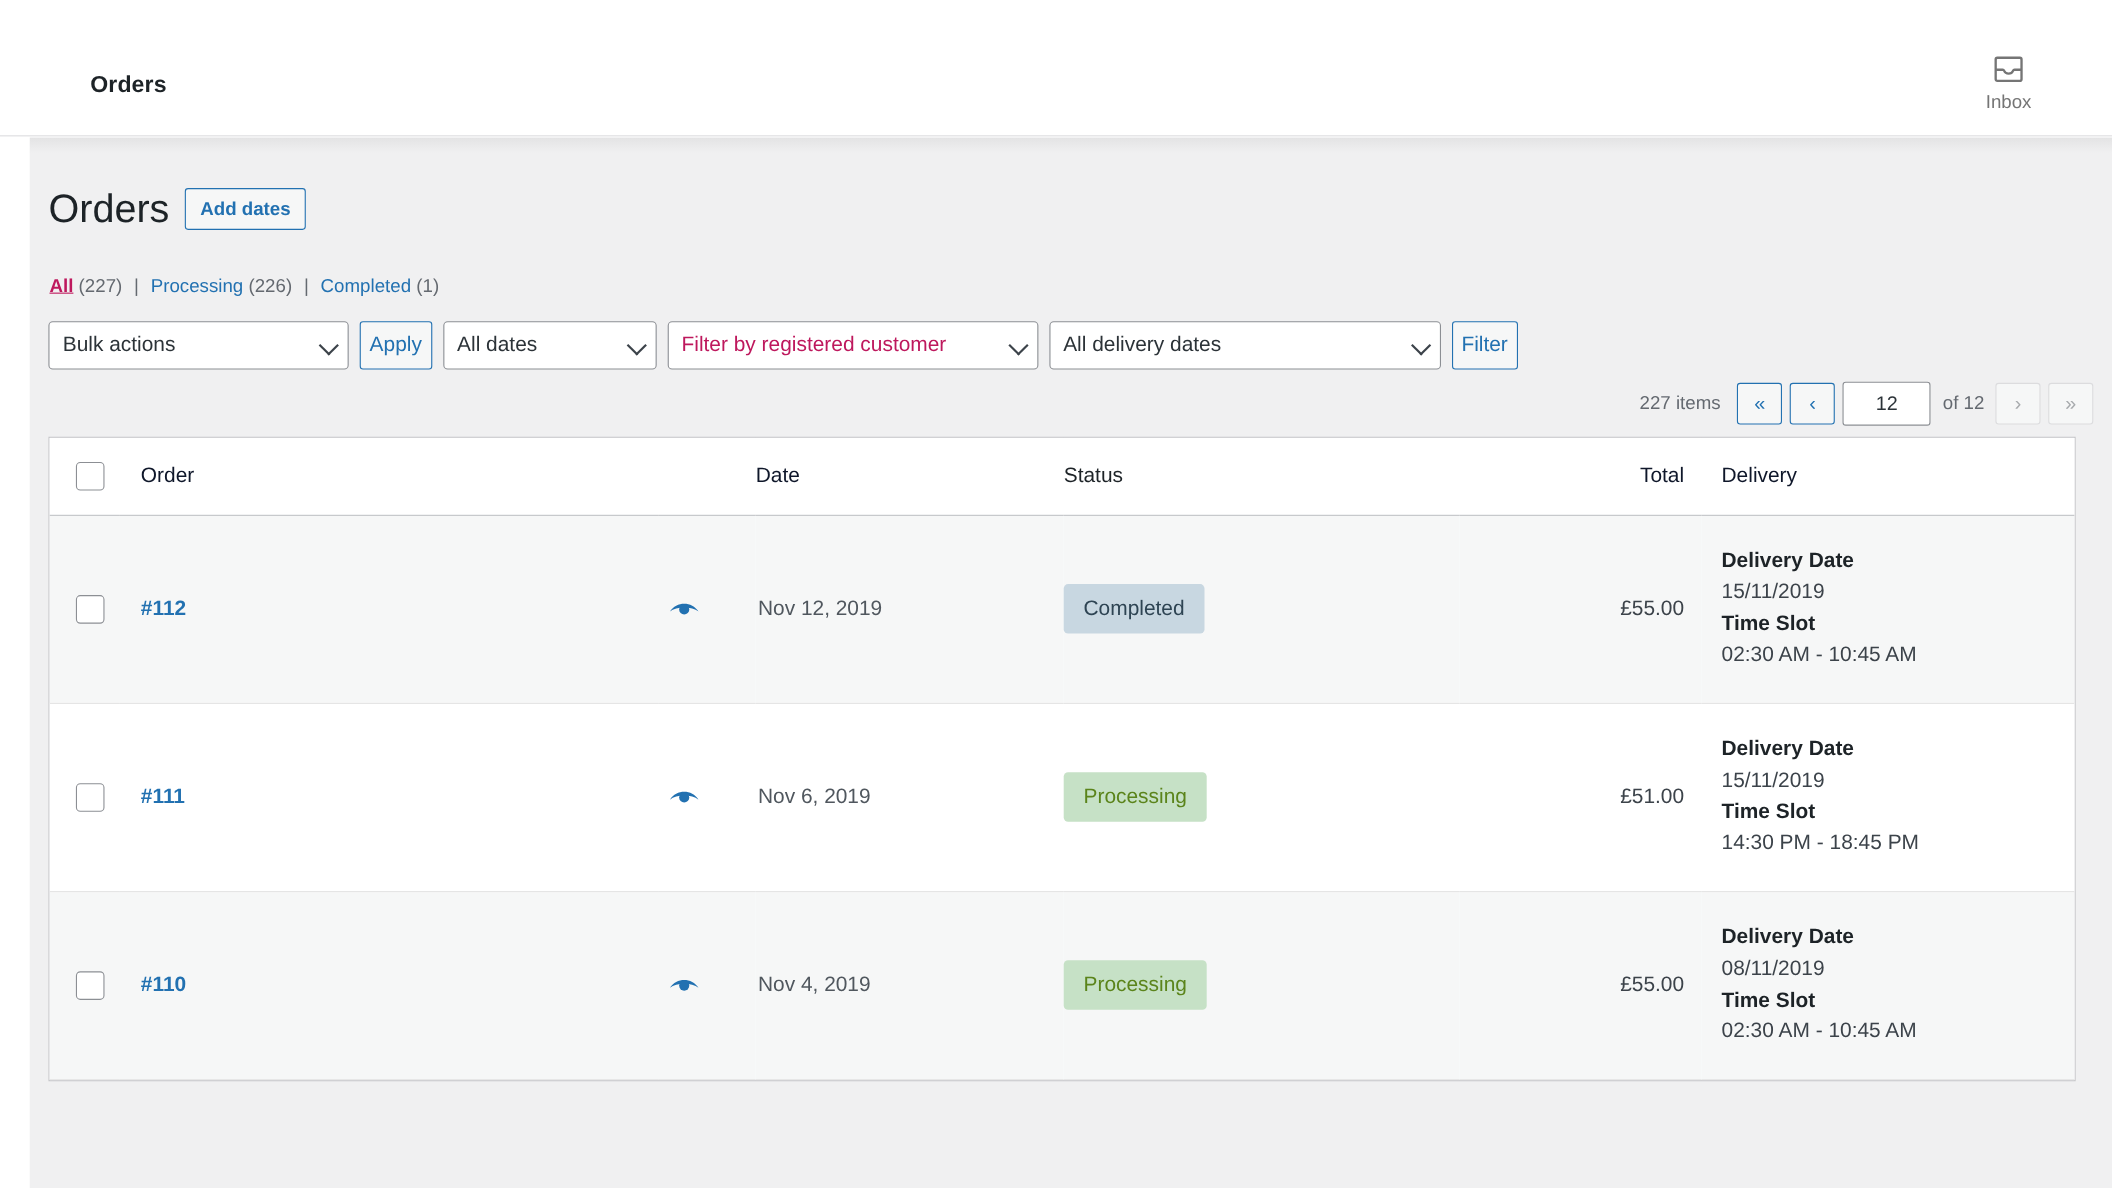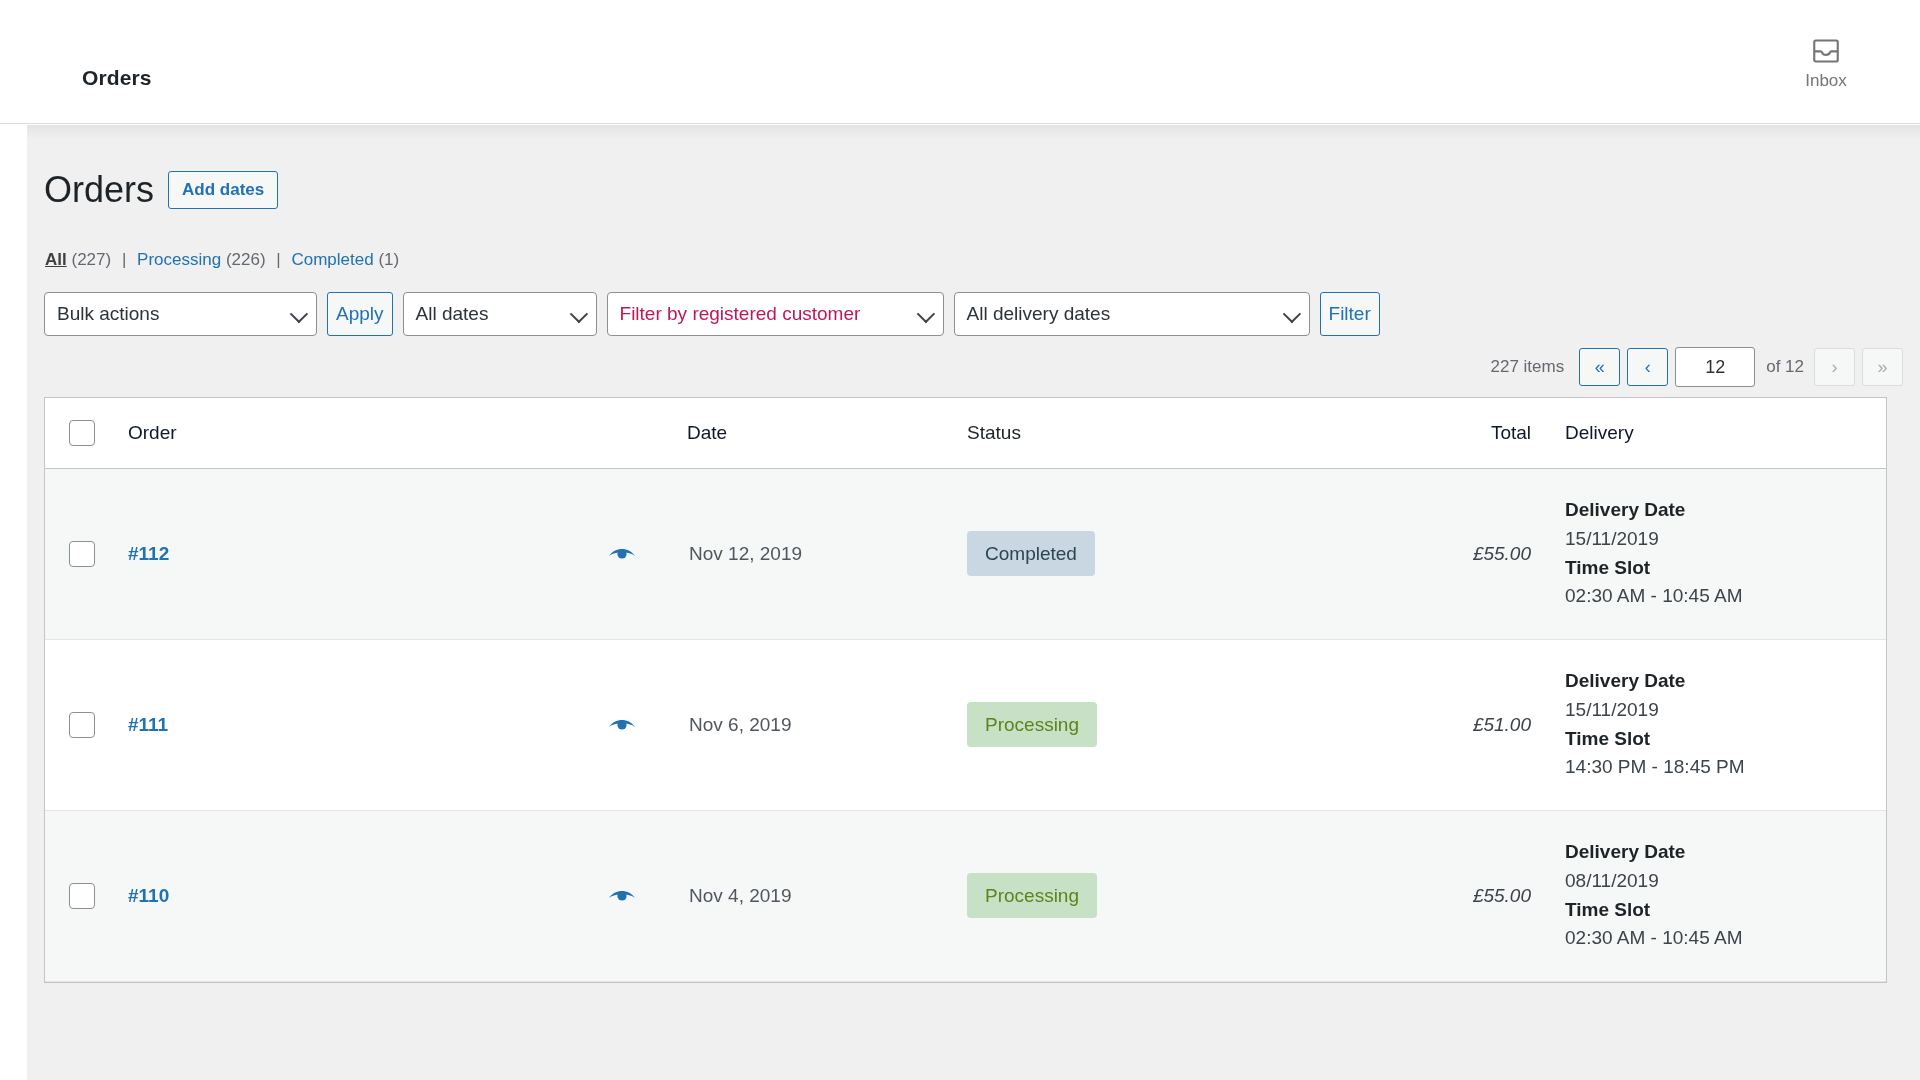--- a/index.html
+++ b/index.html
@@ -15,21 +15,21 @@
     position: absolute; left: 0; top: 0; width: 1920px; height: 124px;
     background: #ffffff;
     border-bottom: 1px solid #dcdcde;
   }
   .topbar-title {
     position: absolute; left: 82px; top: 66px;
     font-size: 21px; font-weight: bold; color: #1d2327;
     letter-spacing: .1px;
   }
   .inbox-btn {
-    position: absolute; right: 48px; top: 36px;
+    position: absolute; right: 48px; top: 48px;
     width: 92px; text-align: center;
     cursor: pointer;
   }
   .inbox-icon { display: block; margin: 0 auto 6px auto; width: 30px; height: 30px; }
   .inbox-label { font-size: 17px; color: #757575; line-height: 1; }
 
   
   .content {
     position: absolute; left: 27px; top: 125px;
     width: 1893px; height: 955px;
@@ -53,21 +53,21 @@
     padding: 9px 13px 10px 13px; line-height: 1;
     font-family: inherit; cursor: pointer;
   }
 
   
   .status-links {
     position: absolute; left: 18px; top: 125px;
     font-size: 17px; color: #646970; white-space: nowrap;
   }
   .status-links a { color: #2271b1; text-decoration: none; cursor: pointer; }
-  .status-links .cur { color: #404040; font-weight: bold; text-decoration: underline; }
+  .status-links .cur { color: #be185d; font-weight: bold; text-decoration: underline; }
   .status-links .sep { color: #646970; margin: 0 6px; }
   .status-links .count { color: #646970; }
 
   
   .search-wrap {
     position: absolute; right: 17px; top: 108px;
     display: flex; align-items: stretch; gap: 8px;
   }
   .search-input {
     width: 288px; height: 42px;
@@ -181,21 +181,21 @@
   }
   .eye-icon { display: block; margin-left: 8px; }
   .date-txt { color: #50575e; padding-left: 2px; }
   .badge {
     display: inline-block; border-radius: 4px;
     font-size: 19px; line-height: 1;
     padding: 13px 18px; white-space: nowrap;
   }
   .badge-completed { background: #c8d7e1; color: #2e4453; }
   .badge-processing { background: #c6e1c6; color: #5b841b; }
-  .total-cell { text-align: right; padding-right: 16px; color: #3c434a; font-style: italic; }
+  .total-cell { text-align: right; padding-right: 16px; color: #3c434a; }
   .delivery-cell { padding-left: 18px; line-height: 1.52; }
   .delivery-cell .lbl { font-weight: bold; color: #1d2327; }
   .delivery-cell .val { color: #3c434a; }
 </style>
 </head>
 <body>
 
 <div class="topbar">
   <div class="topbar-title">Orders</div>
   <div class="inbox-btn">

